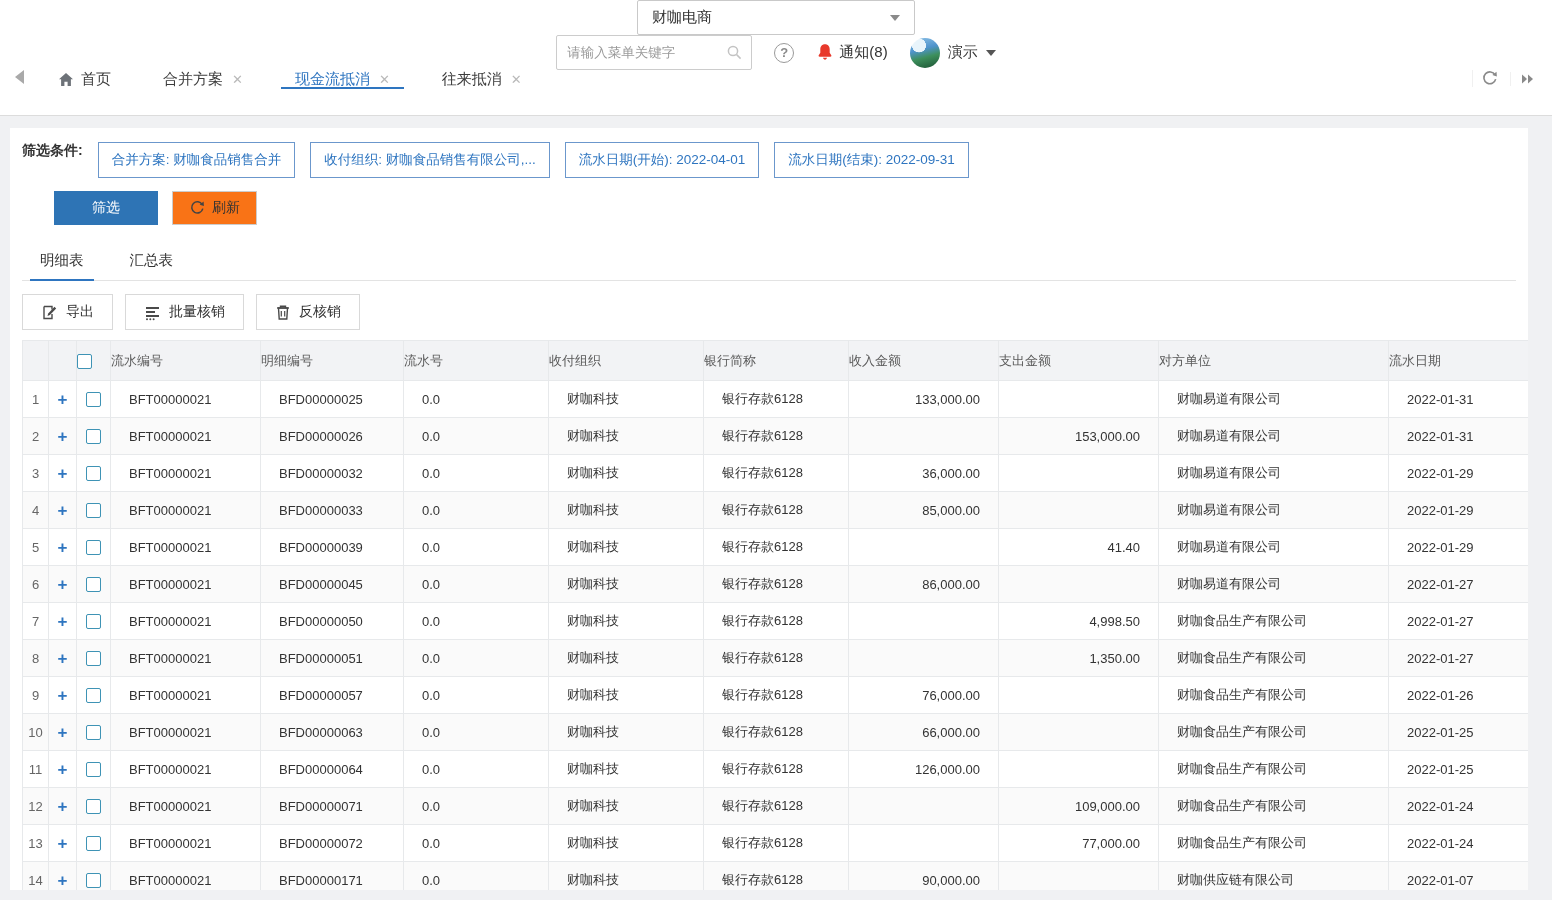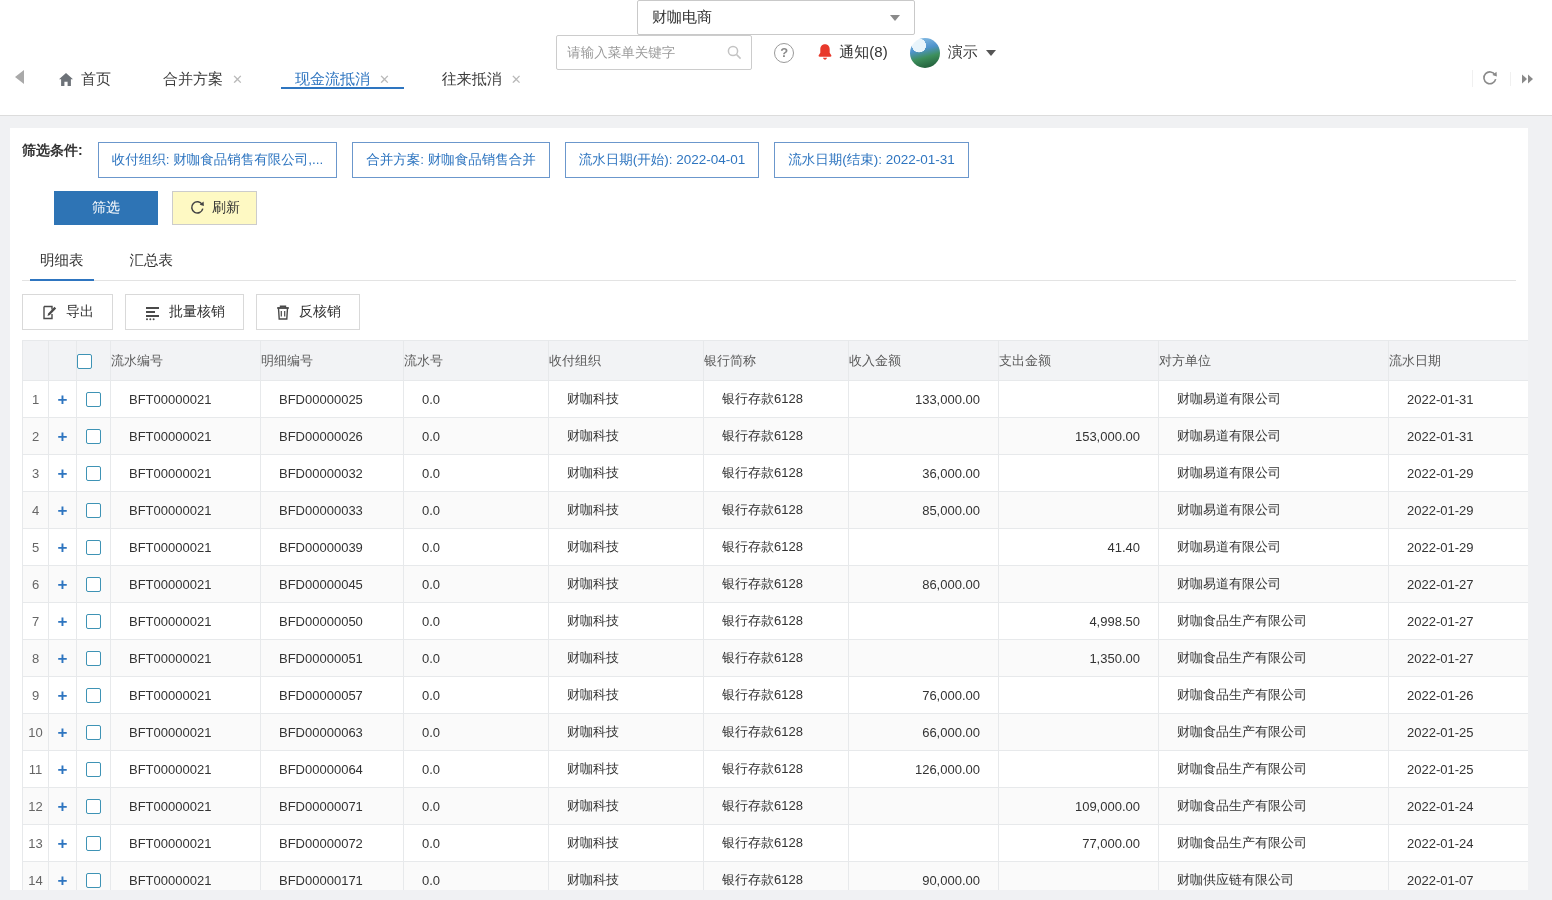--- a/index.html
+++ b/index.html
@@ -59,21 +59,21 @@
   .panel { margin:12px 24px 0 10px; background:#fff; height:762px;
            padding:14px 12px 0; overflow:hidden; }
 
   .filter-row { display:flex; gap:15px; }
   .filter-label { font-weight:bold; font-size:14px; color:#333; white-space:nowrap; }
   .chip { border:1px solid #6b97cc; color:var(--primary); font-size:13.5px;
           padding:8px 13px; background:#fff; cursor:pointer; white-space:nowrap; }
   .btn-row { display:flex; align-items:center; gap:14px; margin-top:13px;padding-left:32px; }
   .btn-primary { width:104px; height:34px; background:var(--btn-blue); color:#fff;
                  border:none; font-size:14px; font-family:inherit; cursor:pointer; }
-  .btn-plain { height:34px; background:#fef9c3; border:1px solid #ccc; color:#333;
+  .btn-plain { height:34px; background:#f97316; border:1px solid #ccc; color:#333;
                font-size:14px; font-family:inherit; cursor:pointer;
                display:inline-flex; align-items:center; gap:7px; padding:0 16px; }
 
   .view-tabs { display:flex; gap:10px; margin-top:18px; border-bottom:1px solid #e3e3e3; }
   .view-tab { position:relative; padding:8px 18px 10px; font-size:14.5px; color:#333; cursor:pointer; }
   .view-tab.active::after { content:""; position:absolute; left:8px; right:8px; bottom:-1px;
                             height:2px; background:var(--primary); }
 
   .toolbar { display:flex; gap:12px; margin:13px 0 10px; }
   .tool-btn { height:36px; background:#fff; border:1px solid #d9d9d9; color:#333;
@@ -178,24 +178,24 @@
         </svg>
       </span>
     </div>
   </div>
 </div>
 
 <div class="panel">
 
   <div class="filter-row">
     <span class="filter-label">筛选条件:</span>
+    <span class="chip">合并方案: 财咖食品销售合并</span>
     <span class="chip">收付组织: 财咖食品销售有限公司,...</span>
-    <span class="chip">合并方案: 财咖食品销售合并</span>
     <span class="chip">流水日期(开始): 2022-04-01</span>
-    <span class="chip">流水日期(结束): 2022-01-31</span>
+    <span class="chip">流水日期(结束): 2022-09-31</span>
   </div>
 
   <div class="btn-row">
     <button class="btn-primary">筛选</button>
     <button class="btn-plain">
       <span>
         <svg width="16" height="16" viewBox="0 0 16 16">
           <path d="M13.2 4.6 A5.6 5.6 0 1 0 13.8 8.6" fill="none" stroke="#444" stroke-width="1.5"></path>
           <polygon points="14.6,1.6 14.9,6 10.7,4.8" fill="#444"></polygon>
         </svg>

